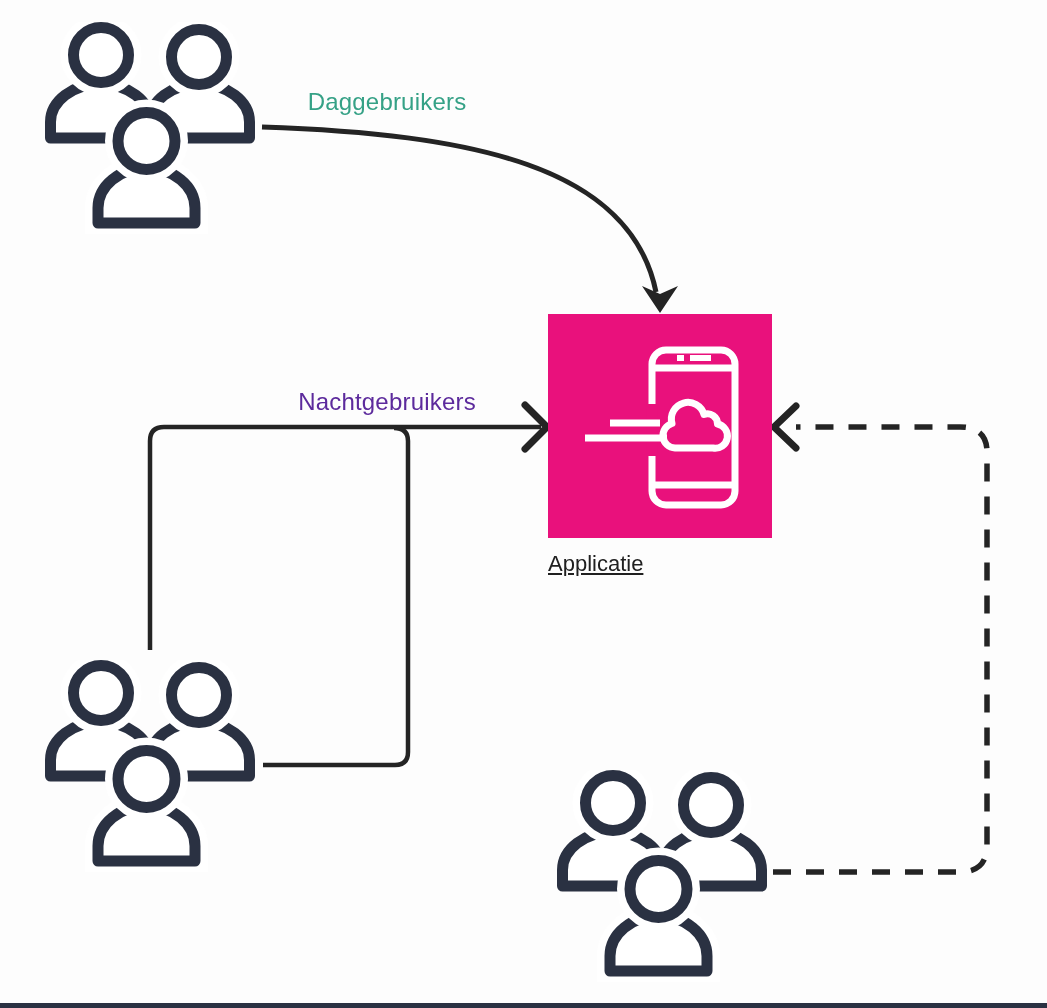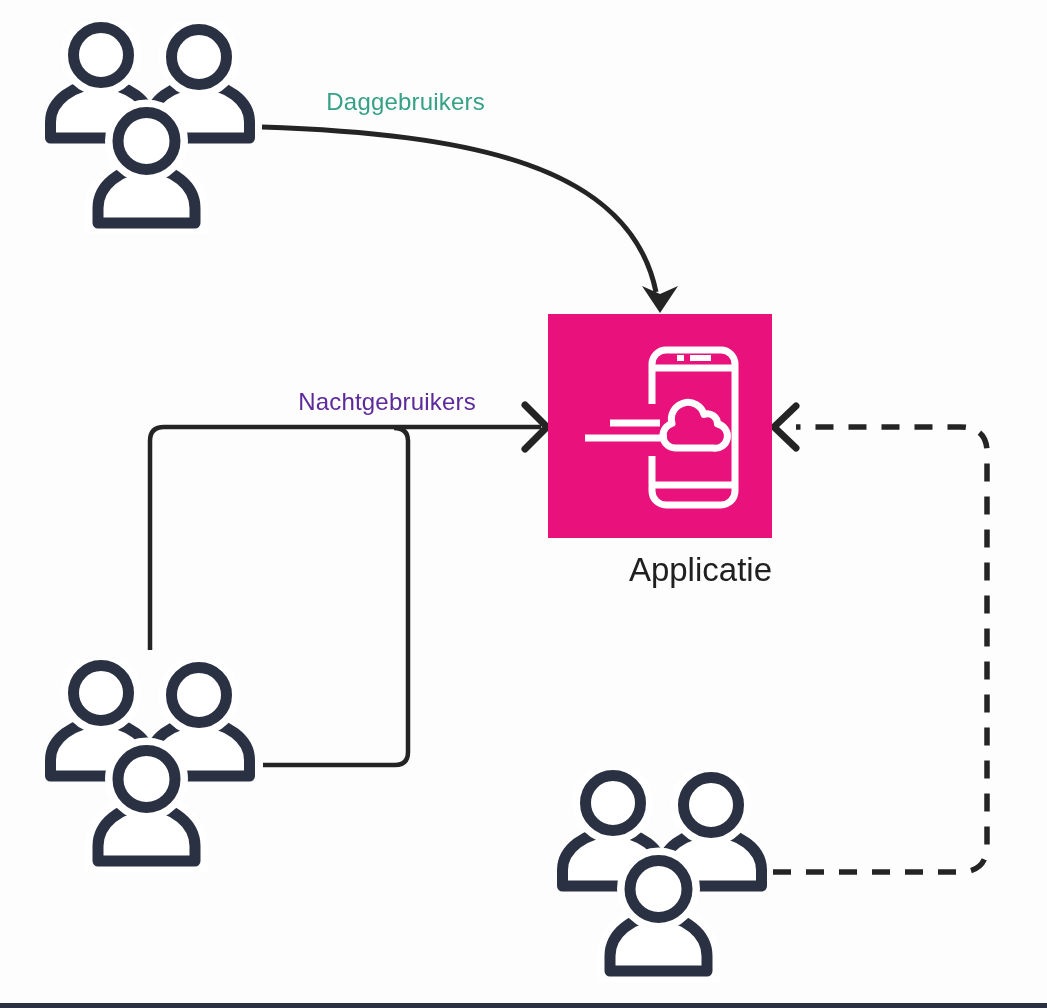--- a/index.html
+++ b/index.html
@@ -31,27 +31,28 @@
   }
   .phone-stroke{stroke:#fff;fill:none;stroke-width:7;}
   .phone-fill{fill:#fff;}
   .phone-erase{stroke:var(--app-pink,#e9117c);stroke-width:11;fill:none;}
 
   
   .edge-label{
     font-size:24px;letter-spacing:0.2px;
     text-align:center;white-space:nowrap;
   }
-  .label-day{left:235px;top:88px;width:250px;color:var(--day-teal,#35a186);text-align:right;}
+  .label-day{left:262px;top:88px;width:250px;color:var(--day-teal,#35a186);}
   .label-night{left:262px;top:388px;width:250px;color:var(--night-purple,#5c2a9c);}
   .label-incidental{left:774px;top:802px;width:200px;line-height:32px;color:var(--incidental-crimson,#c42565);white-space:normal;}
   .node-label{
     left:548px;top:551px;width:224px;
-    font-size:33px;color:var(--app-label-dark,#202020);
-    text-align:right;
+    font-size:22px;color:var(--app-label-dark,#202020);
+    text-align:left;
+    text-decoration:underline;
   }
   .bottom-bar{left:0;top:1003px;width:1047px;height:5px;background:var(--icon-dark,#2a3142);}
 </style>
 </head>
 <body>
 
 <div id="canvas">
 
   <svg width="0" height="0" style="position:absolute" aria-hidden="true">
     <defs>

